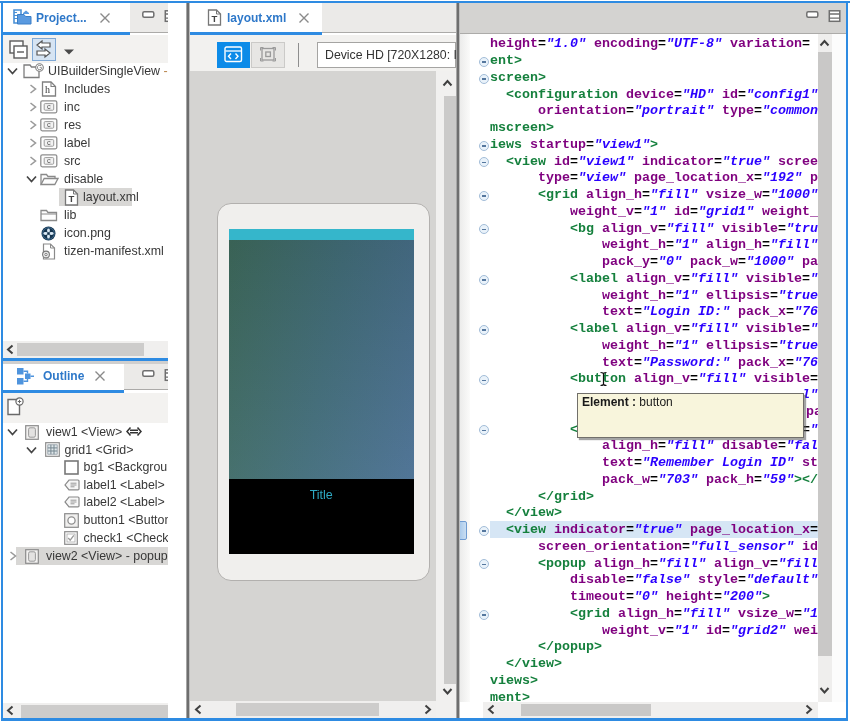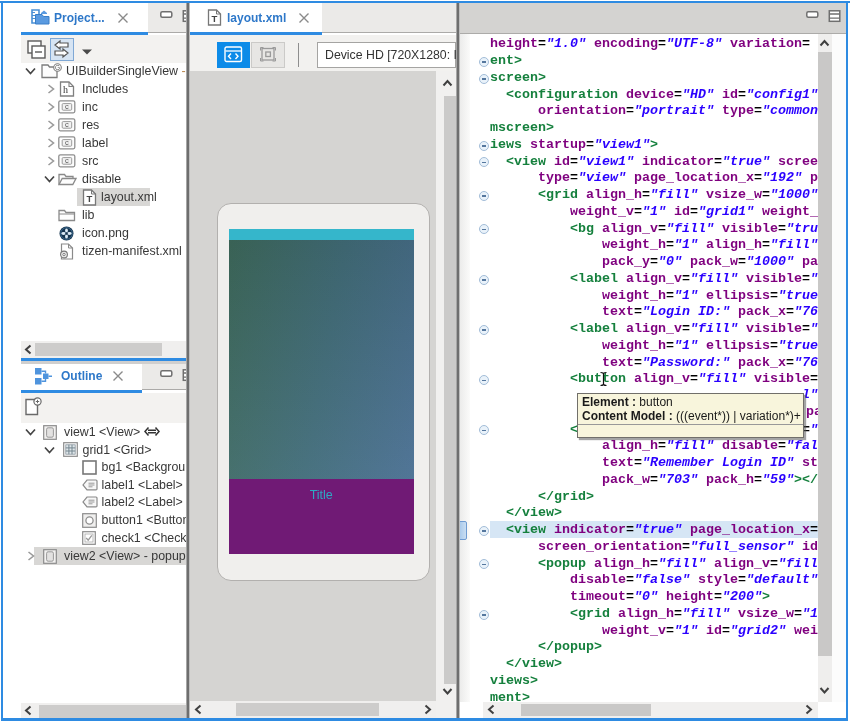--- a/index.html
+++ b/index.html
@@ -9,21 +9,21 @@
 .t {color:#15803d;font-style:normal}
 .a {color:#7f007f;font-style:normal}
 .v {color:#2a00ff;font-style:italic}
 .fold {position:absolute;left:19px;width:10px;height:10px;border-radius:50%;
   border:1px solid #a3bdd8;background:#e9f2fa}
 .fold:after {content:"";position:absolute;left:2px;top:3.8px;width:4.4px;height:1.5px;background:#55779e}
 .tab {position:absolute;font-size:12px;font-weight:700;color:#2e78c9;white-space:nowrap}
 </style></head>
 <body>
 
-<div class="abs" style="left:21px;top:3px;width:165px;height:714.5px;background:#fff;overflow:hidden">
+<div class="abs" style="left:3px;top:3px;width:165px;height:714.5px;background:#fff;overflow:hidden">
 
   <div class="abs" style="left:0;top:0;width:127px;height:29px;background:#fff"></div>
   <div class="abs" style="left:127px;top:0;width:56px;height:30px;background:#ebeae8;border-bottom:1px solid #abaaa8"></div>
   <div class="abs" style="left:0;top:29px;width:127px;height:3px;background:#2e8be2"></div>
   <svg class="abs" style="left:8px;top:4px" width="21" height="20">
     <path d="M3 16 L3 3 L10 3 L10 16 Z" fill="#fff" stroke="#4a90d5" stroke-width="1.6"></path>
     <path d="M3 5.5 H6 M3 8.5 H6 M3 11.5 H6" stroke="#4a90d5" stroke-width="1.2"></path>
     <path d="M12 6 L15 3.5 L18 6 L18 7 L12 7 Z" fill="#5a9ae0"></path>
     <path d="M6.5 17 L6.5 7.5 L13 7.5 L14.5 9.5 L20 9.5 L20 17 Z" fill="#5a9ae0" stroke="#3a7fc8" stroke-width="1"></path>
   </svg>
@@ -285,21 +285,21 @@
   </svg>
   <div class="abs" style="left:107.5px;top:40px;width:1.5px;height:24px;background:#8e8e8e"></div>
   <div class="abs" style="left:127px;top:38.5px;width:139px;height:26.5px;background:#fff;border:1px solid #a5a4a2"></div>
   <div class="abs" style="left:135px;top:44.5px;font-size:12.3px;color:#333;white-space:nowrap">Device HD [720X1280: I</div>
 
   <div class="abs" style="left:0;top:68px;width:246px;height:630px;background:#d5d4d2"></div>
 
   <div class="abs" style="left:27px;top:199.5px;width:213px;height:378.5px;background:#f0efed;border:1.5px solid #b2b0ae;border-radius:14px"></div>
   <div class="abs" style="left:39px;top:225.5px;width:184.5px;height:11px;background:#35b6cb"></div>
   <div class="abs" style="left:39px;top:236.5px;width:184.5px;height:239px;background:linear-gradient(to bottom,rgba(10,30,35,0.14),rgba(110,140,165,0.10)),linear-gradient(100deg,#416d5d 0%,#45707c 52%,#4e7396 100%)"></div>
-  <div class="abs" style="left:39px;top:475.5px;width:184.5px;height:75px;background:#701a75;text-align:center">
+  <div class="abs" style="left:39px;top:475.5px;width:184.5px;height:75px;background:#000000;text-align:center">
     <div style="margin-top:9px;font-size:12.5px;color:#2ea9c3">Title</div>
   </div>
 
   <div class="abs" style="left:246px;top:68px;width:20px;height:630px;background:#f1f0ef"></div>
   <svg class="abs" style="left:251.5px;top:76px" width="11" height="9">
       <path d="M1.5 6.5 L5.5 2 L9.5 6.5" fill="none" stroke="#404040" stroke-width="2"></path>
     </svg>
   <div class="abs" style="left:253.5px;top:93px;width:12.5px;height:588px;background:#cbcac9"></div>
   <svg class="abs" style="left:251.5px;top:684px" width="11" height="9">
       <path d="M1.5 2 L5.5 6.5 L9.5 2" fill="none" stroke="#404040" stroke-width="2"></path>
@@ -392,21 +392,20 @@
   <div class="cl" style="top:353.4px;left:342px"><i class="v">l"</i></div>
   <div class="cl" style="top:370.1px;left:346px"><i class="a">pa</i></div>
   </div>
 
   <svg class="abs" style="left:138.5px;top:368px" width="9" height="16">
     <path d="M1.5 1.5 Q3.5 1.5 4.5 2.5 Q5.5 1.5 7.5 1.5 M4.5 2.5 L4.5 13.5 M1.5 14.5 Q3.5 14.5 4.5 13.5 Q5.5 14.5 7.5 14.5" fill="none" stroke="#111" stroke-width="1.2"></path>
   </svg>
 
   <div class="abs" style="left:117px;top:390.3px;width:226.5px;height:45px;background:#f8f5dc;border:1px solid #716f6a;box-shadow:2px 2px 1px rgba(90,90,90,0.55);font-size:12px;color:#1a1a1a;overflow:hidden">
     <div style="padding:1px 0 0 4px;white-space:nowrap"><b>Element : </b>button</div>
-    <div style="padding:0 0 1px 4px;white-space:nowrap;border-bottom:1px solid #999"><b>Content Model : </b>(((event*)) | variation*)+</div>
   </div>
 
   <div class="abs" style="left:357.5px;top:31px;width:14px;height:668px;background:#efeeed"></div>
   <svg class="abs" style="left:359px;top:36px" width="11" height="9">
       <path d="M1.5 6.5 L5.5 2 L9.5 6.5" fill="none" stroke="#404040" stroke-width="2"></path>
     </svg>
   <div class="abs" style="left:357.5px;top:49px;width:14px;height:604px;background:#c9c8c7"></div>
   <svg class="abs" style="left:359px;top:683px" width="11" height="9">
       <path d="M1.5 2 L5.5 6.5 L9.5 2" fill="none" stroke="#404040" stroke-width="2"></path>
     </svg>

